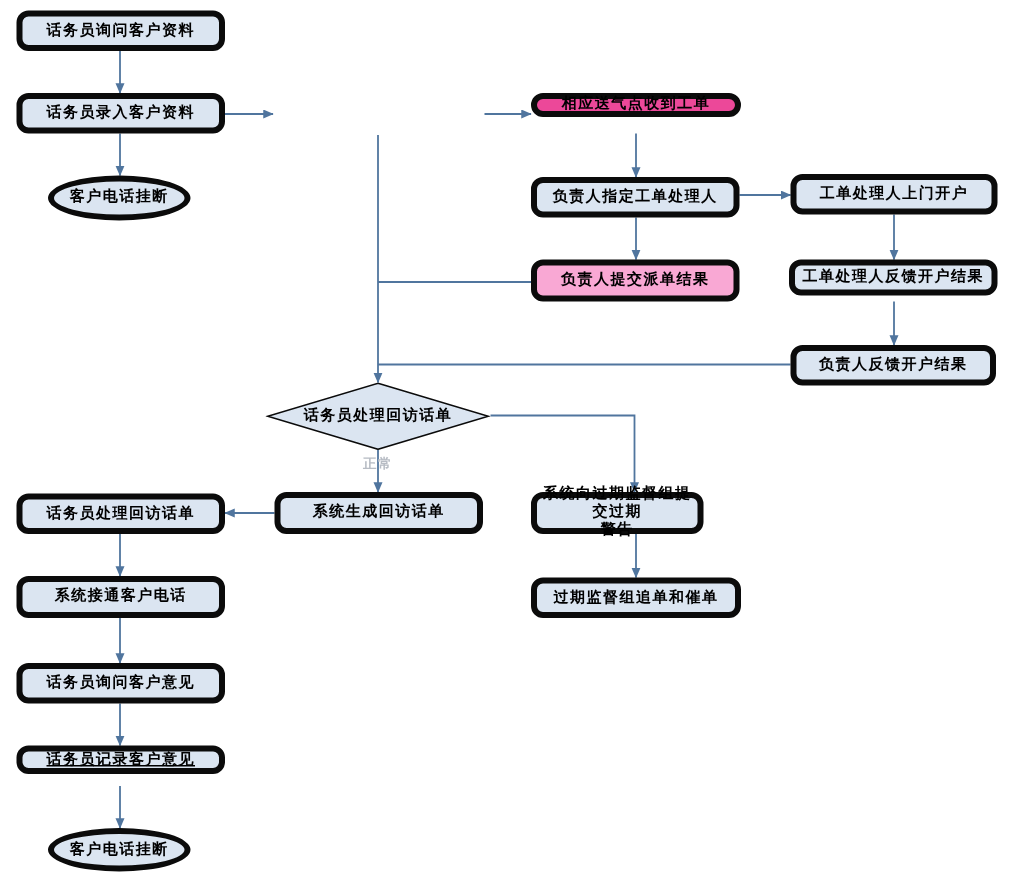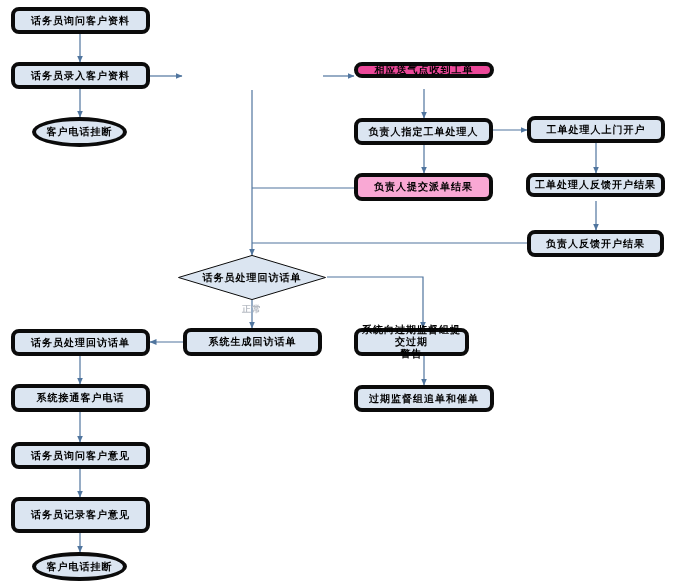--- a/index.html
+++ b/index.html
@@ -99,20 +99,20 @@
     </div>
     <div class="node process" style="left: 11px; top: 329px; width: 139px; height: 27px; background: rgb(219, 229, 241); border-color: rgb(11, 11, 11); align-items: center;">
       <span class="label">话务员处理回访话单</span>
     </div>
     <div class="node process" style="left: 11px; top: 384px; width: 139px; height: 28px; background: rgb(219, 229, 241); border-color: rgb(11, 11, 11);">
       <span class="label">系统接通客户电话</span>
     </div>
     <div class="node process" style="left: 11px; top: 442px; width: 139px; height: 27px; background: rgb(219, 229, 241); border-color: rgb(11, 11, 11);">
       <span class="label">话务员询问客户意见</span>
     </div>
-    <div class="node process" style="left: 11px; top: 497px; width: 139px; height: 36px; background: rgb(219, 229, 241); border-color: rgb(11, 11, 11);">
+    <div class="node process" style="left: 11px; top: 497px; width: 139px; height: 19px; background: rgb(219, 229, 241); border-color: rgb(11, 11, 11); text-decoration: underline;">
       <span class="label">话务员记录客户意见</span>
     </div>
     <div class="node terminator" style="left: 32px; top: 552px; width: 95px; height: 29px; background: rgb(219, 229, 241); border-color: rgb(11, 11, 11);">
       <span class="label">客户电话挂断</span>
     </div>
     <span class="edge-label" style="left: 252px; top: 303px; color: rgb(183, 188, 196);">正常</span>
   </div>
 
 </body></html>

